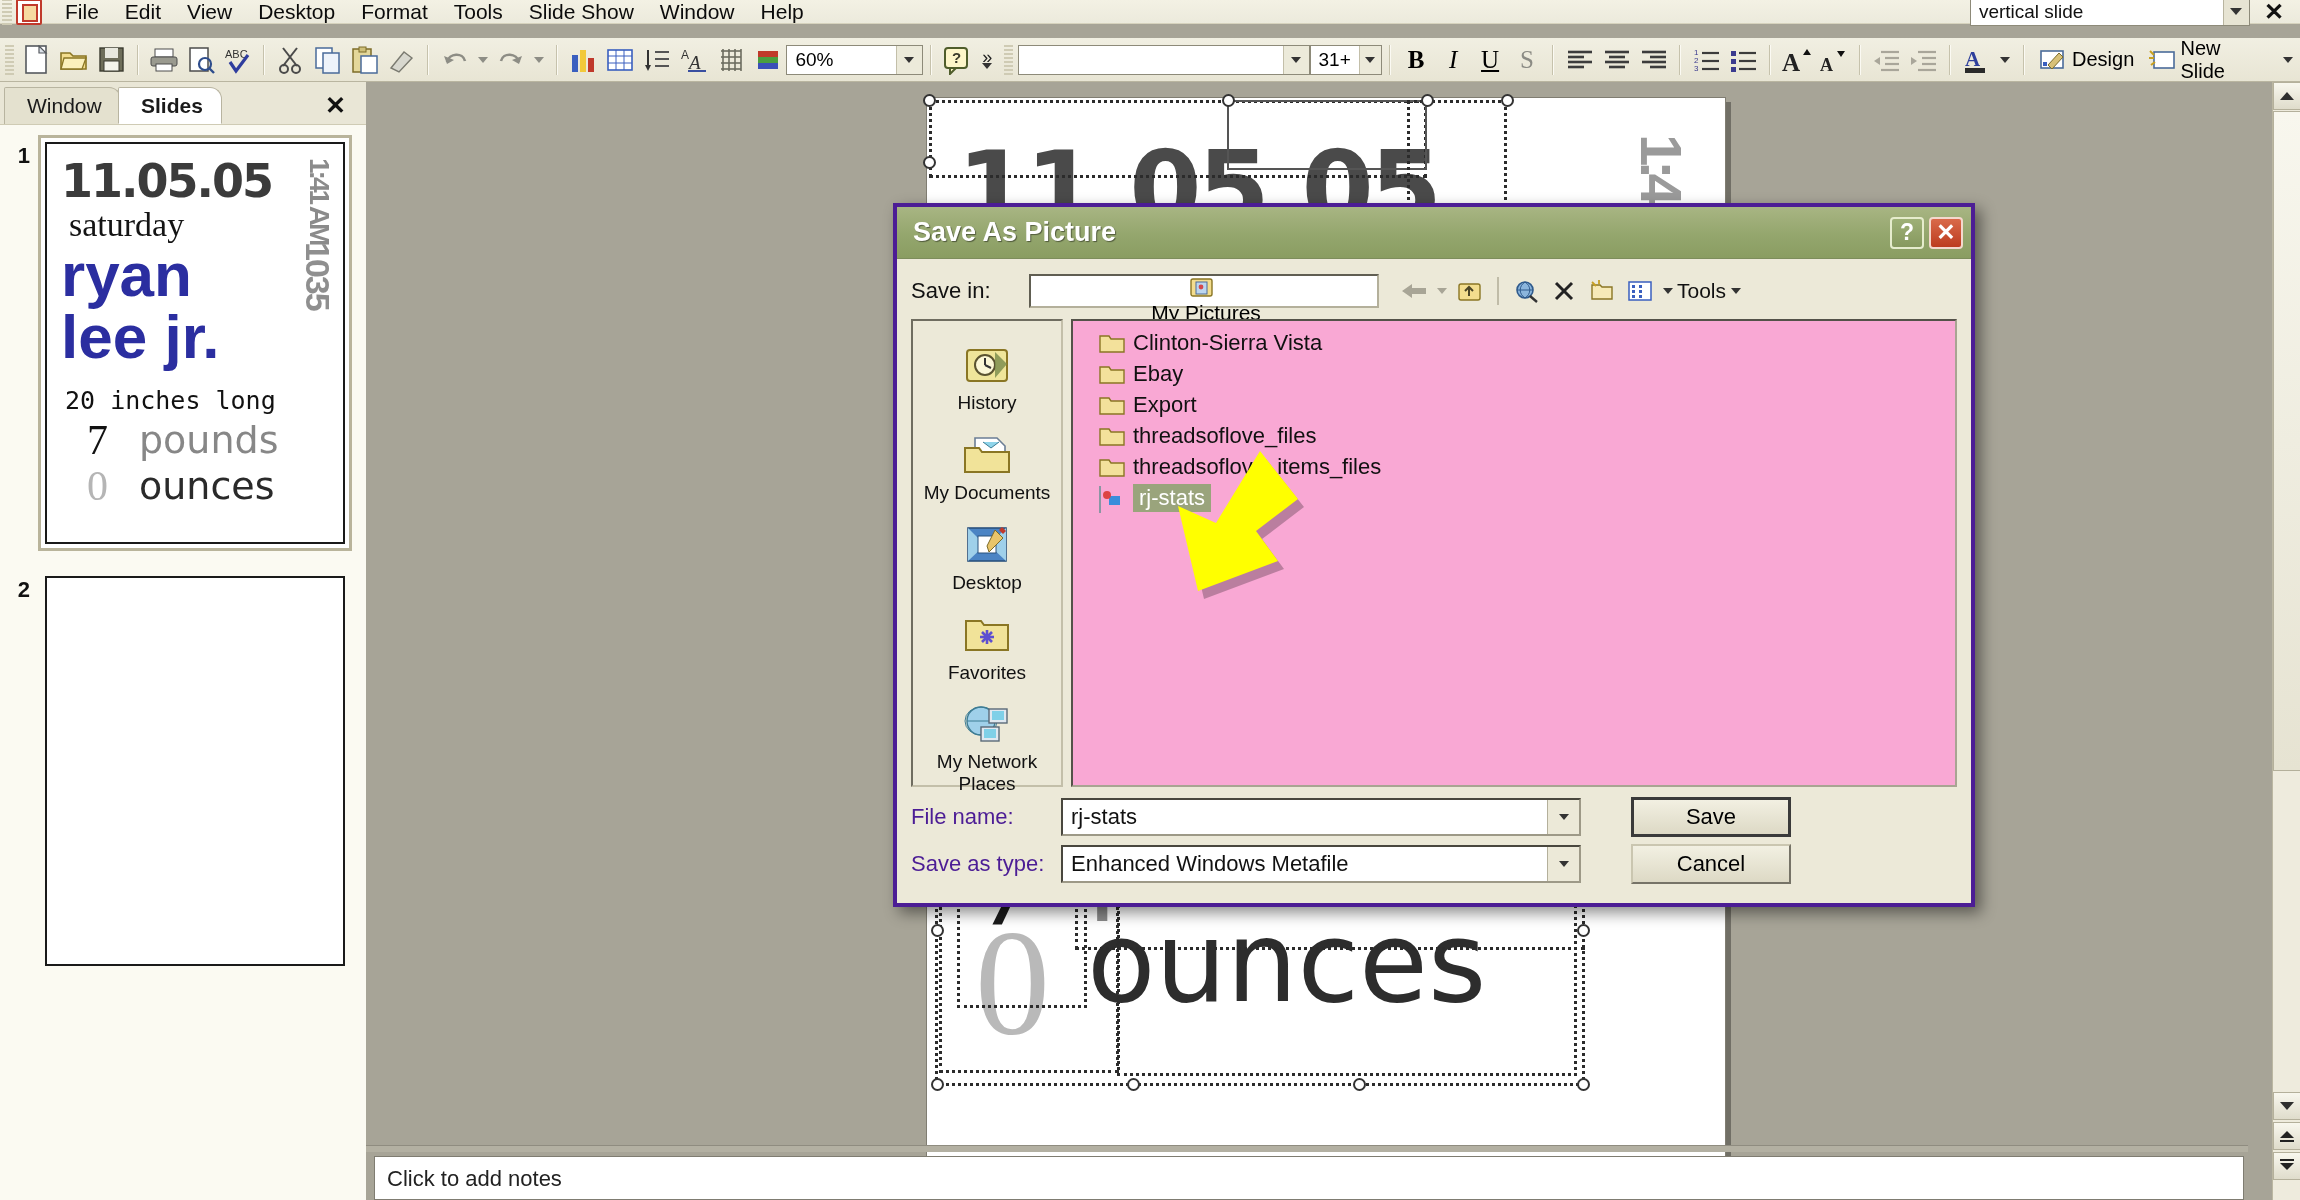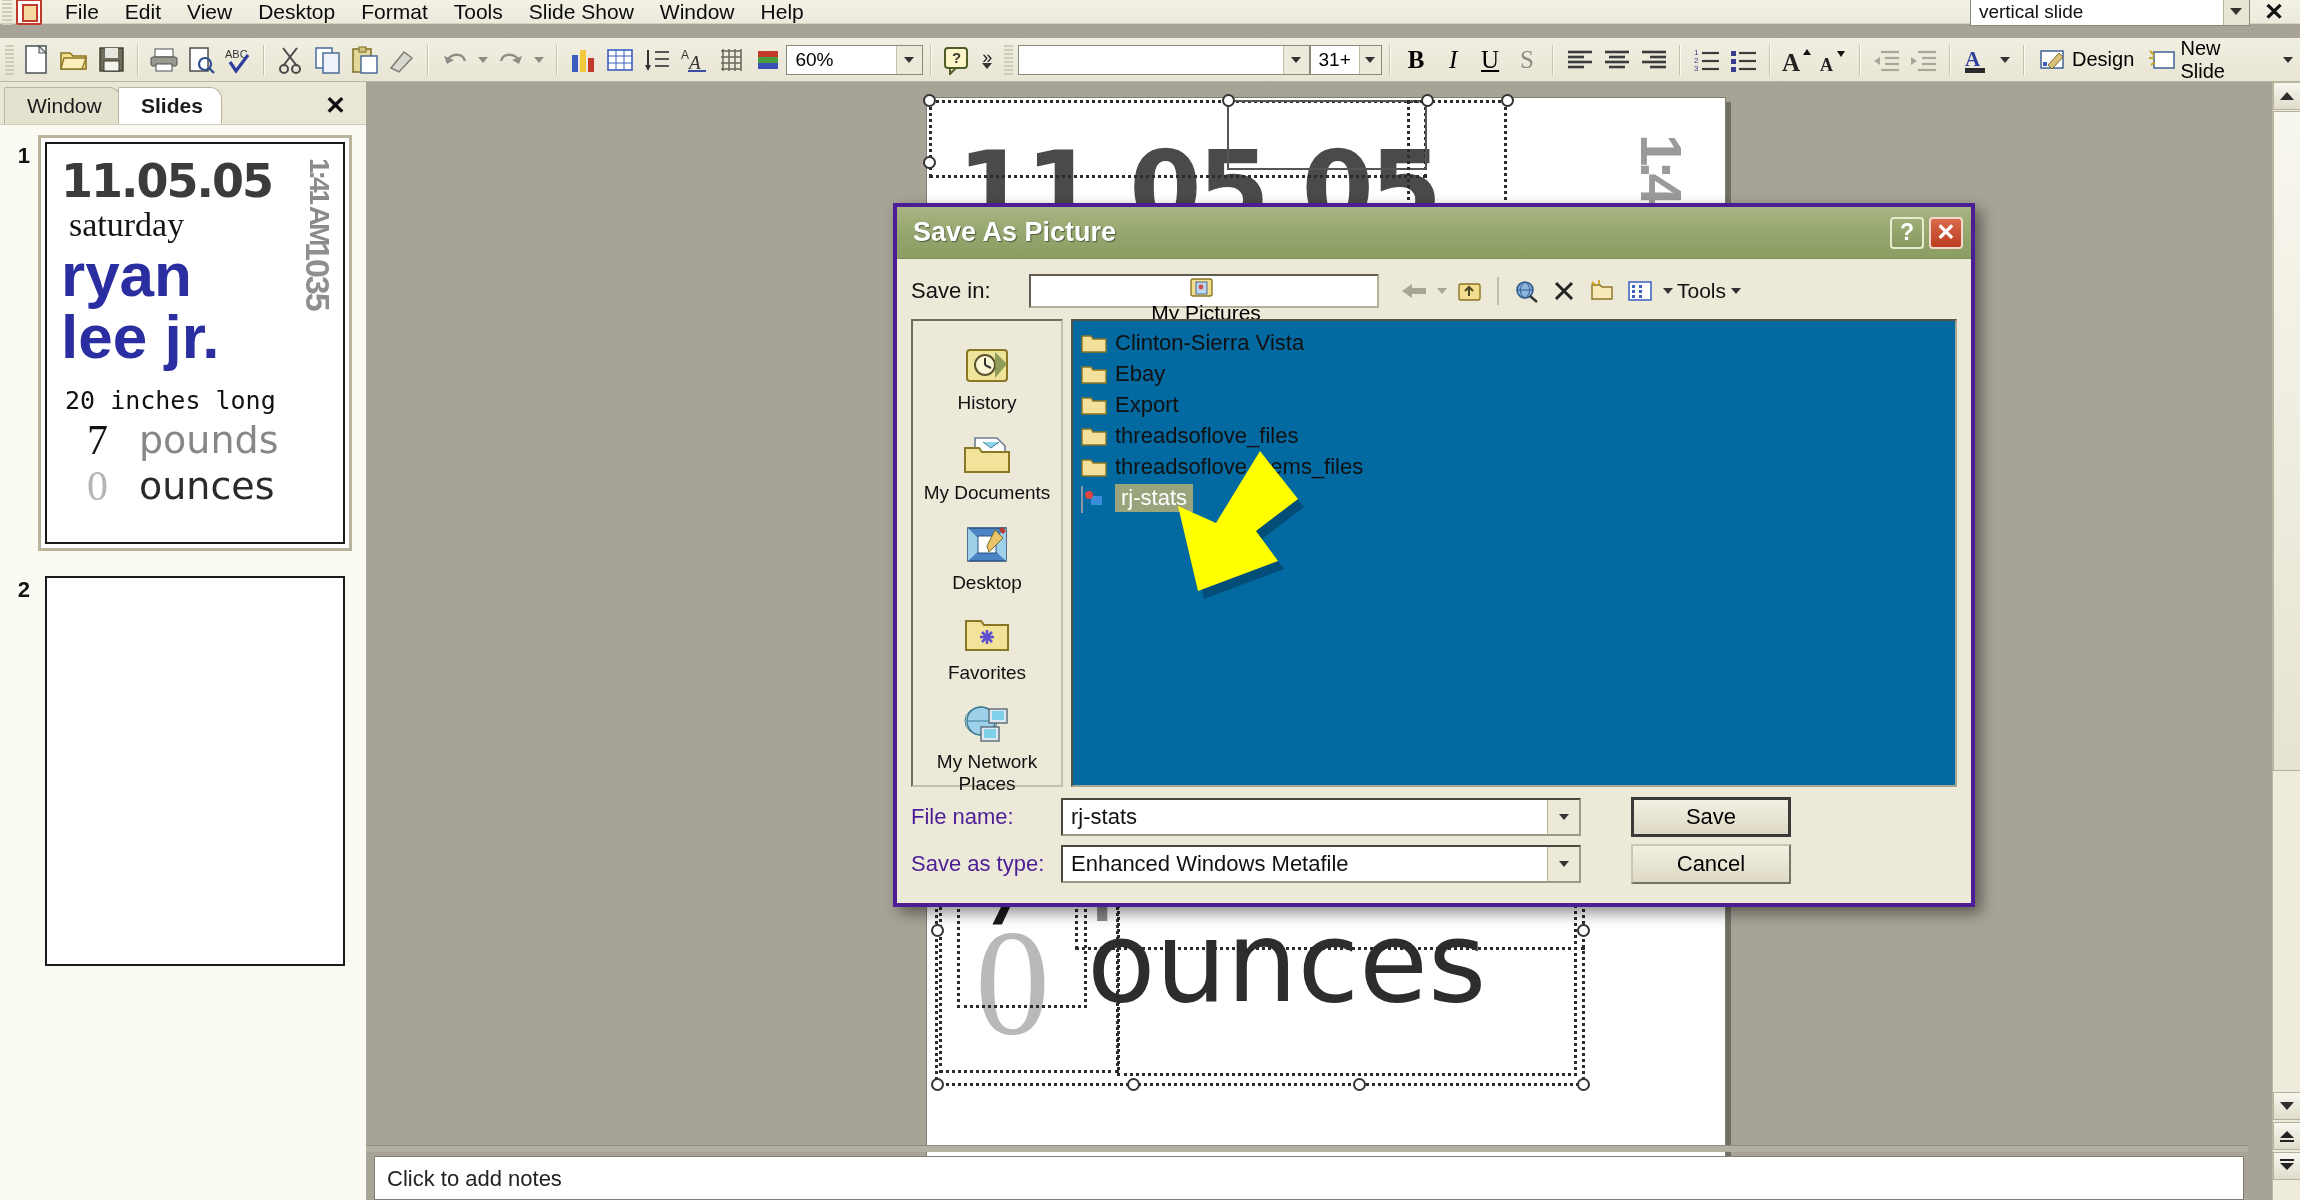--- a/index.html
+++ b/index.html
@@ -176,21 +176,21 @@
   .dlg-main { display:flex; margin-top:6px; }
   .places {
     width:152px; background:#ece9d8; border:2px inset #c3bfa9;
     display:flex; flex-direction:column; align-items:center; padding-top:16px; gap:6px;
   }
   .place { width:140px; display:flex; flex-direction:column; align-items:center; padding:7px 0; cursor:pointer;}
   .place .lbl { font-size:19px; color:#111; text-align:center; line-height:1.15; margin-top:4px;}
   .place-ic { width:52px; height:44px; position:relative; }
 
   .filelist {
-    flex:1; margin-left:8px; background:#0369a1; border:2px inset #a8a492; padding:6px 8px;
+    flex:1; margin-left:8px; background:#f9a8d4; border:2px inset #a8a492; padding:6px 26px;
     position:relative; overflow:hidden;
   }
   .frow { display:flex; align-items:center; height:31px; font-size:22px; color:#111; }
   .frow .fic { width:26px; height:21px; margin-right:8px; flex:none; }
   .frow.sel .fname { background:#9aa47c; color:#fff; padding:1px 6px; }
   .fname { white-space:nowrap; }
   .picfile-ic { width:24px;height:22px;background:linear-gradient(#fbfbfb,#dfe7ef);border:1px solid #8b96a3;position:relative;}
   .picfile-ic:after{content:"";position:absolute;left:3px;top:4px;width:8px;height:8px;background:#d44;border-radius:50%;}
   .picfile-ic:before{content:"";position:absolute;left:9px;top:9px;width:11px;height:9px;background:#3a8ddb;}
 

